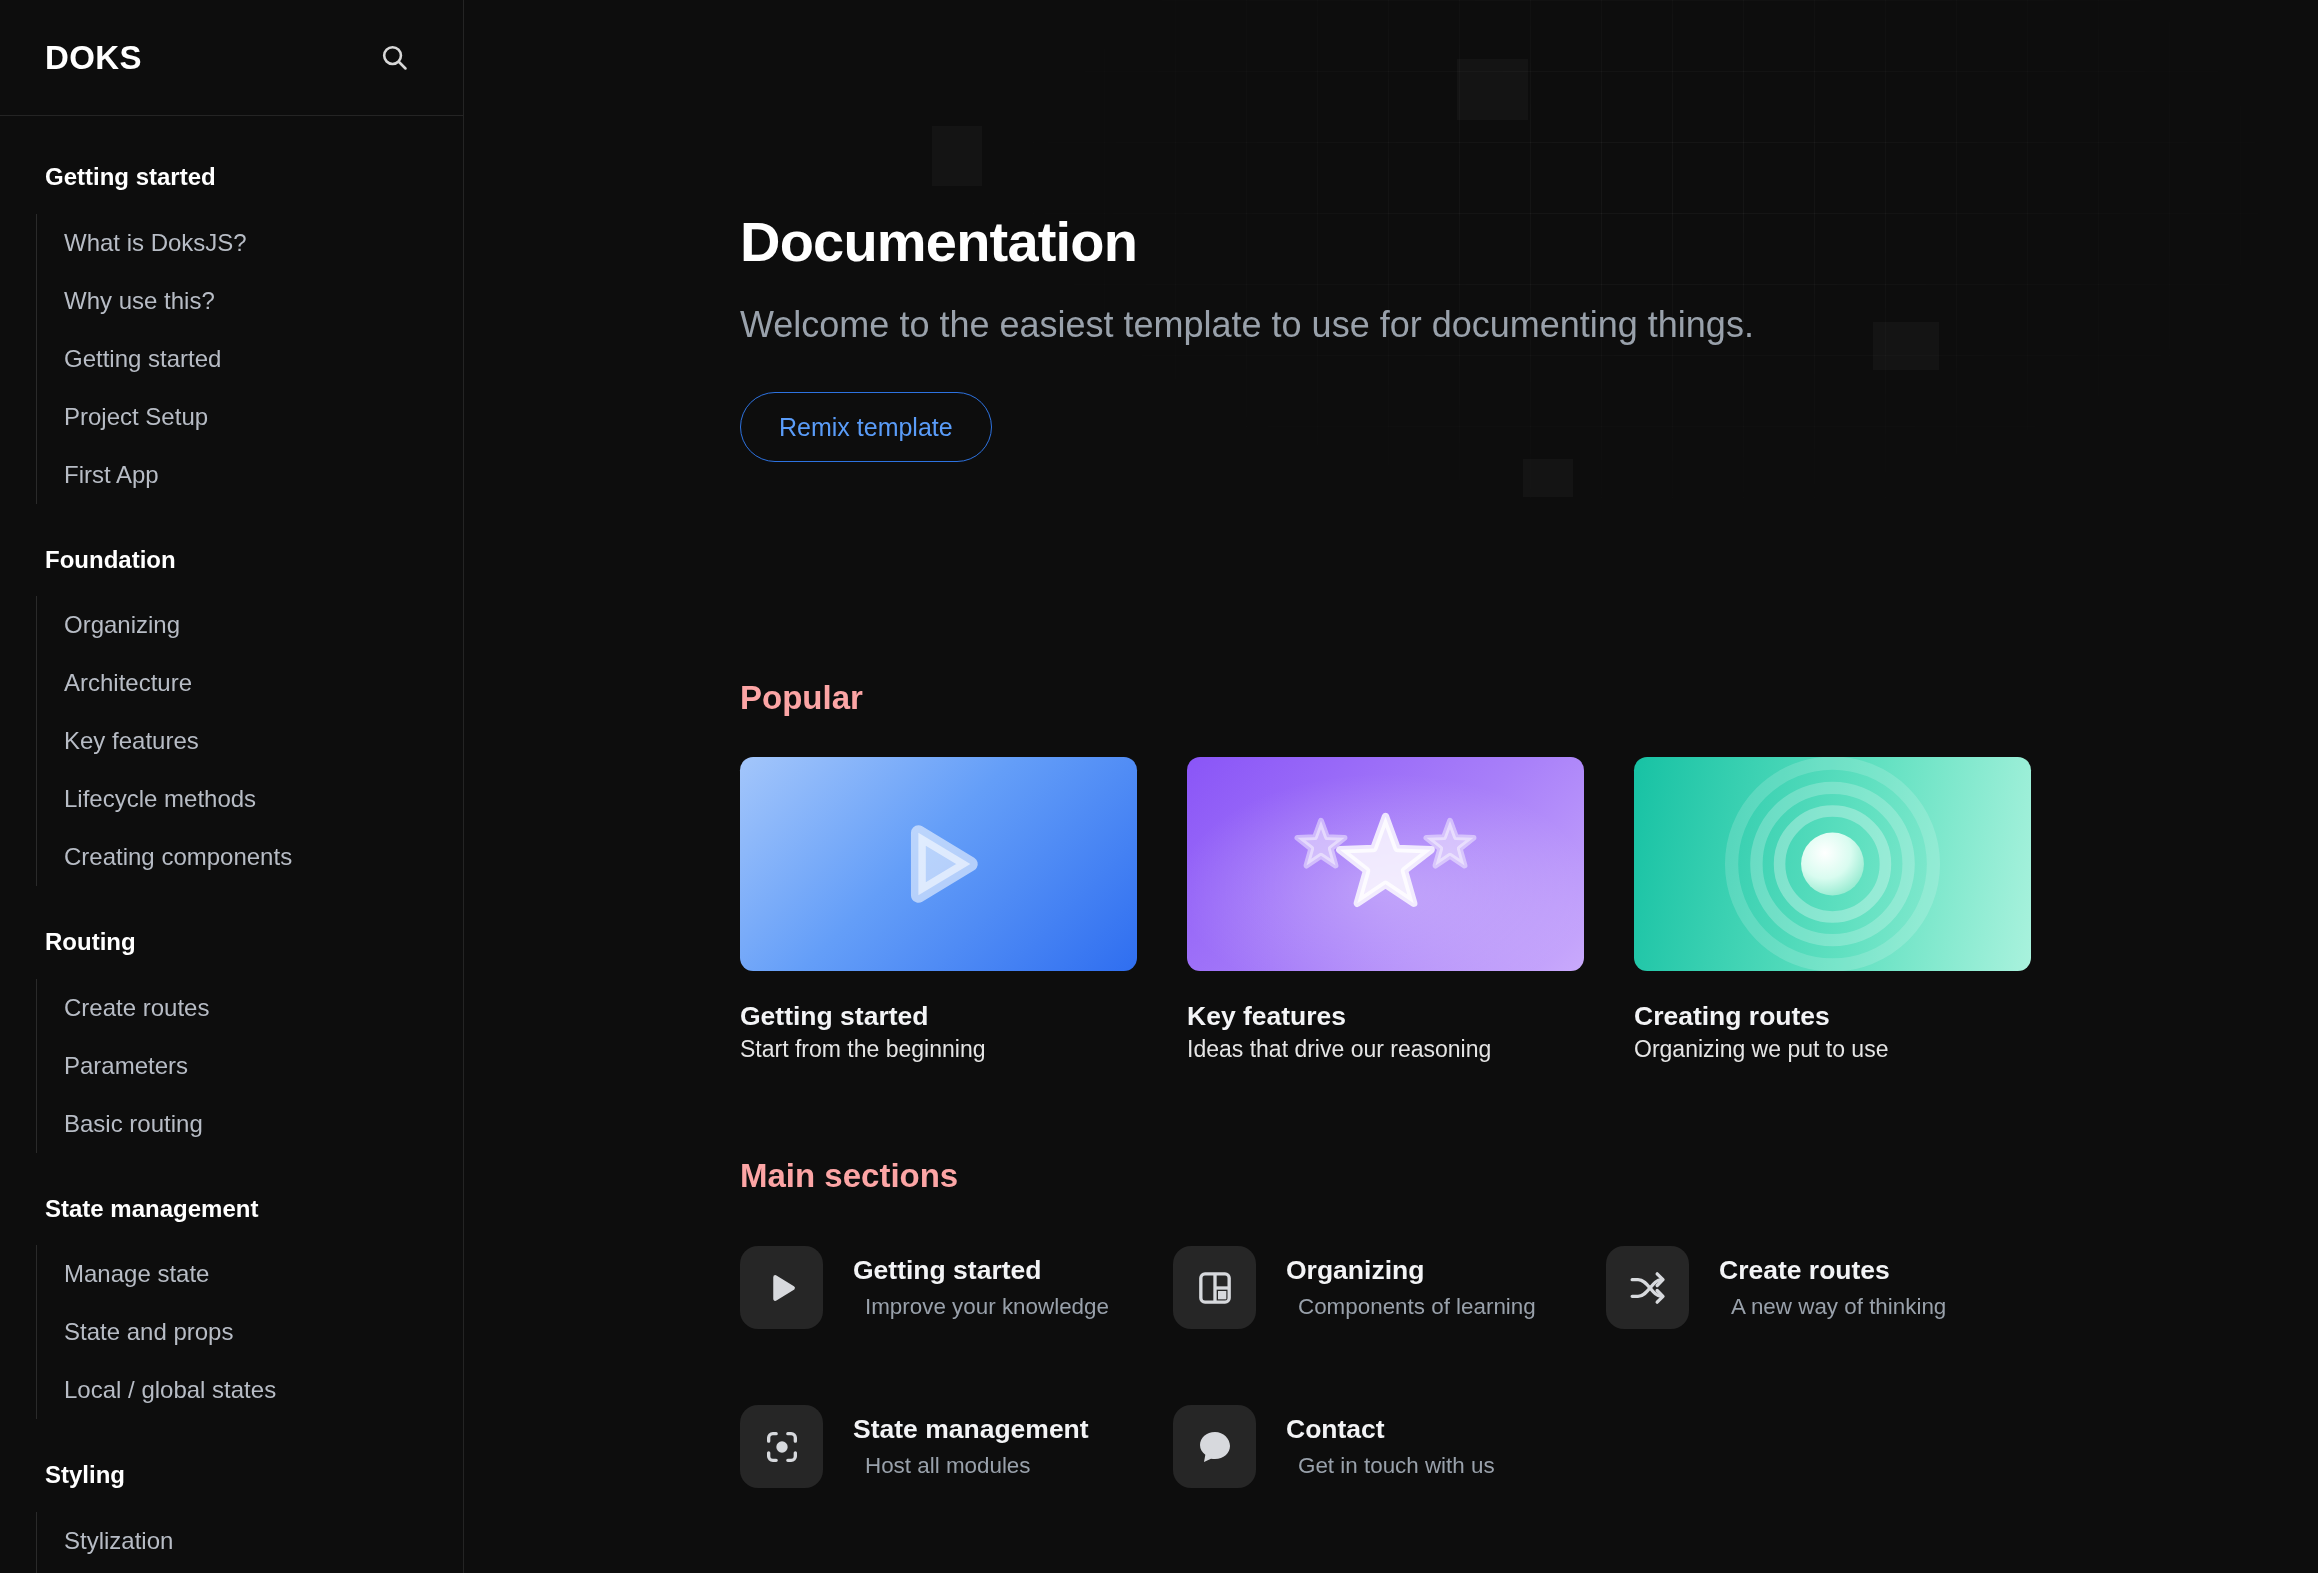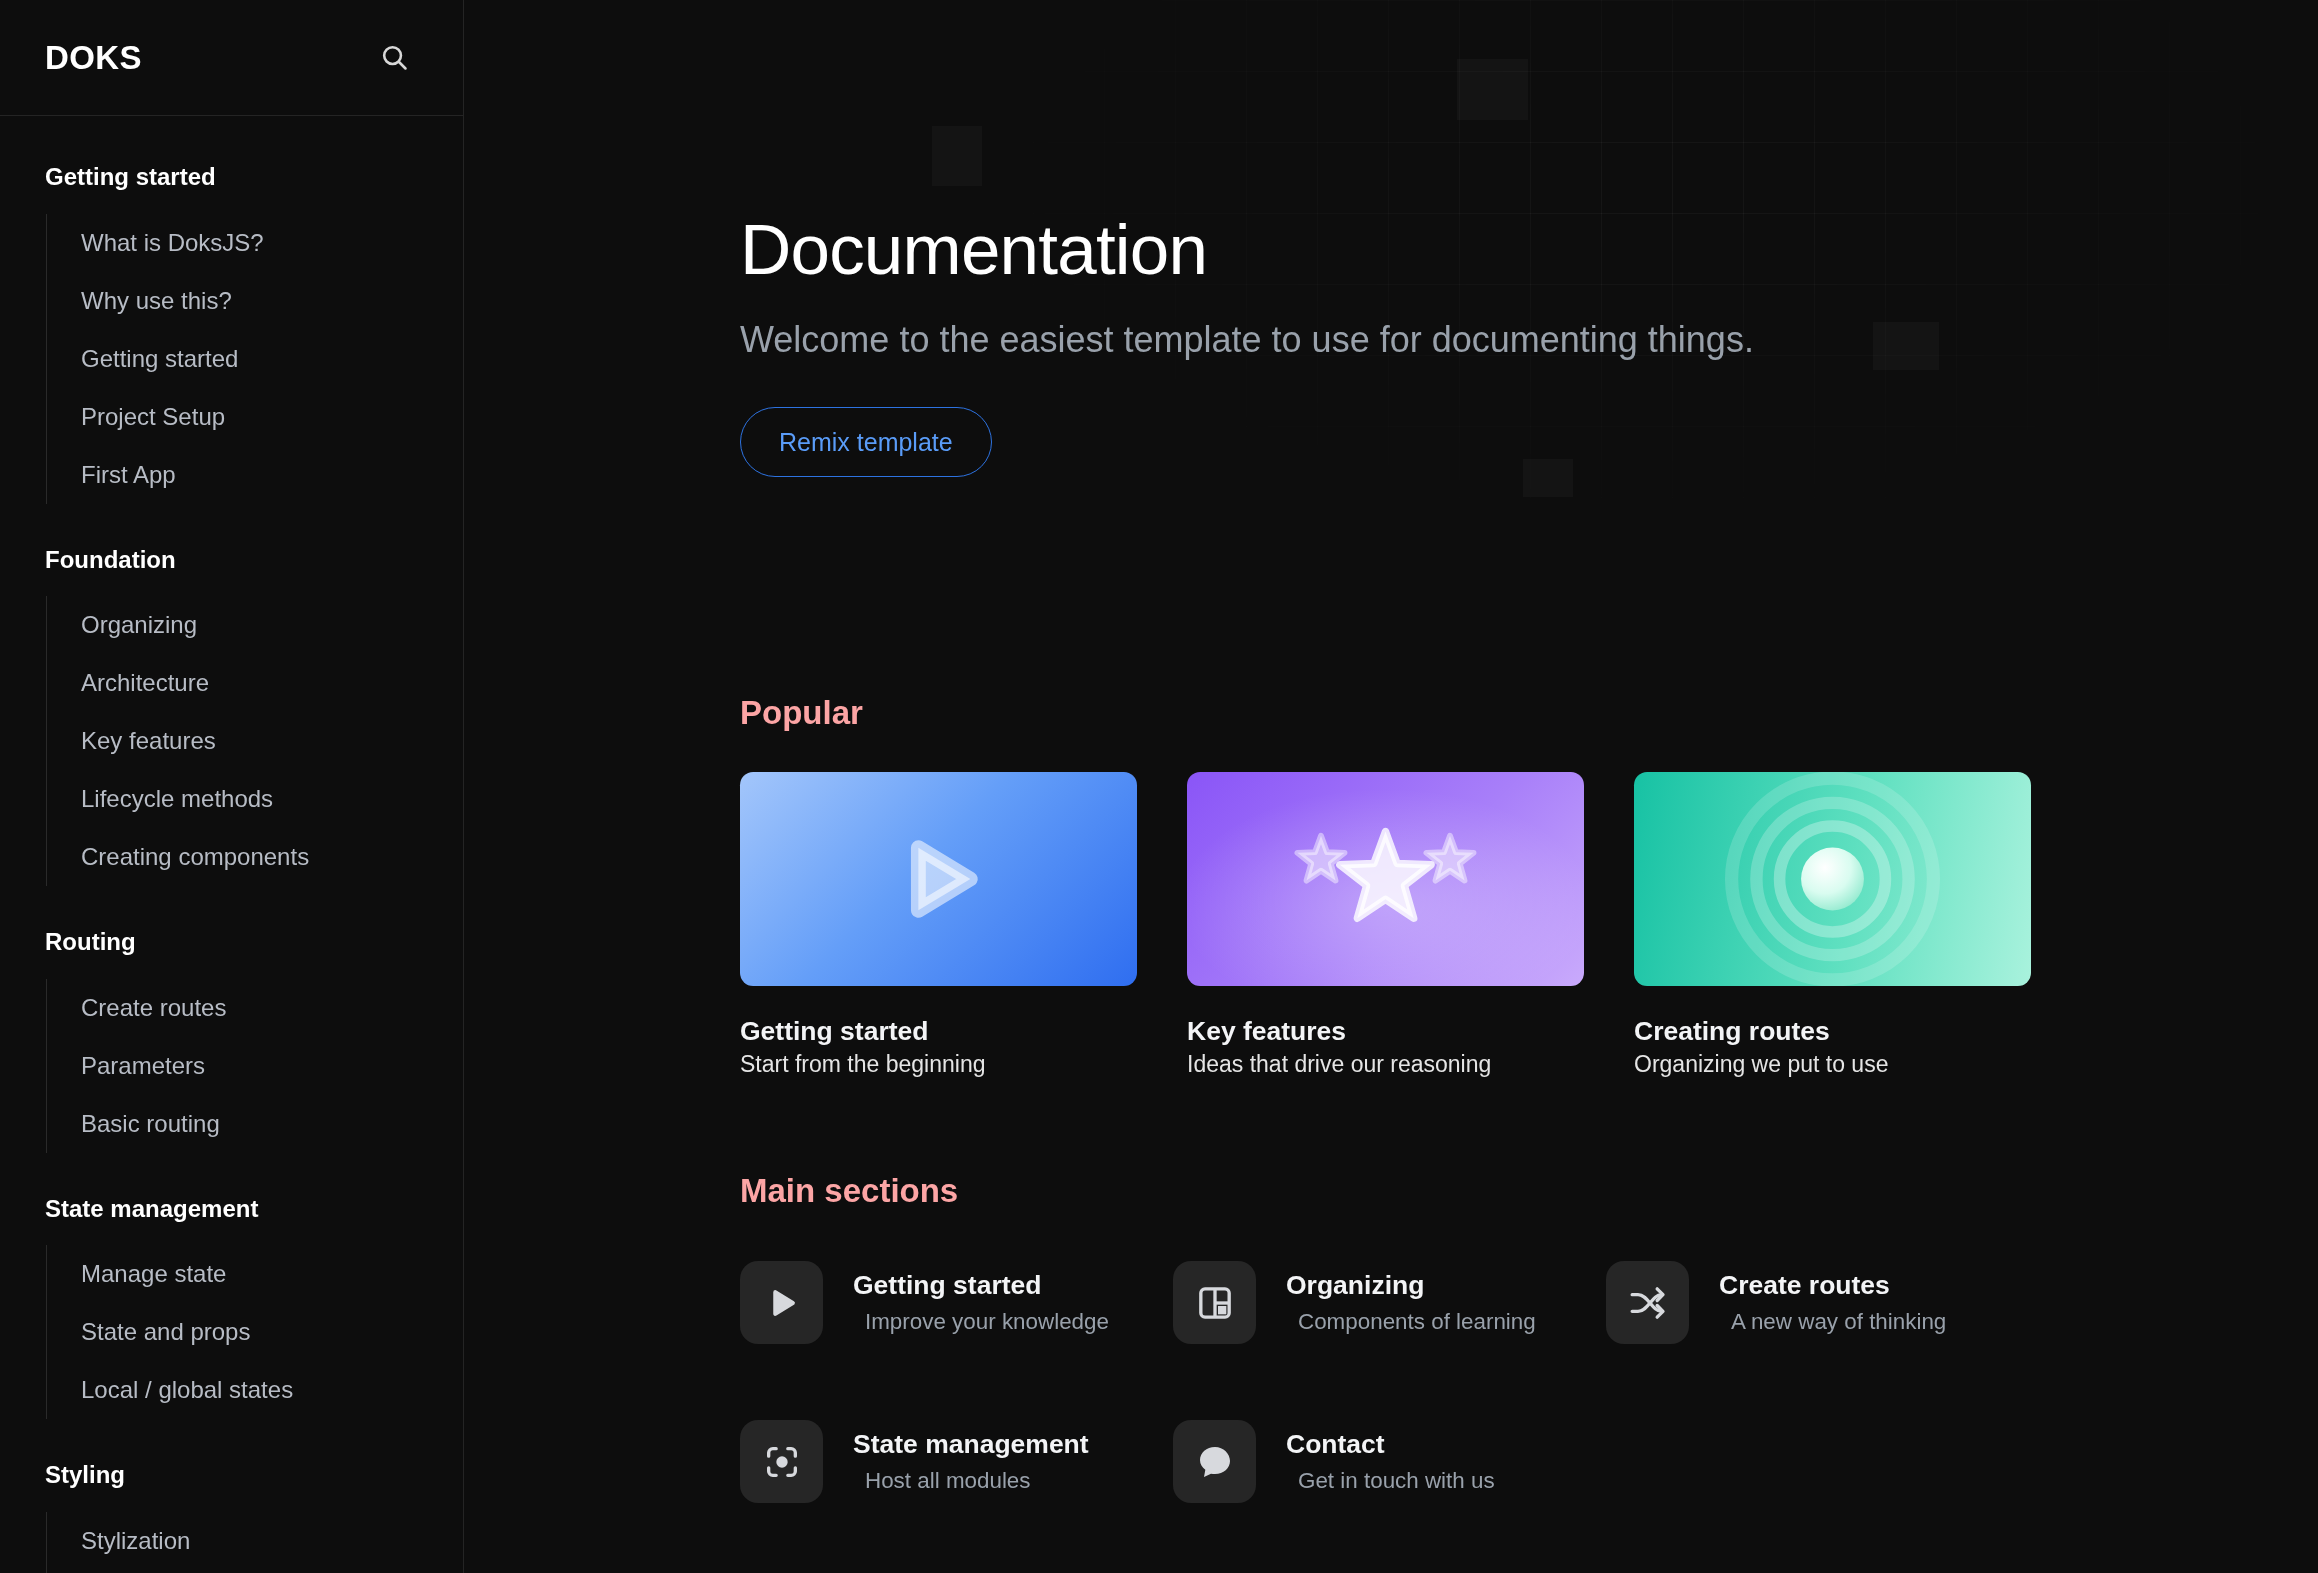--- a/index.html
+++ b/index.html
@@ -25,23 +25,23 @@
   .brand { font-size: 33px; font-weight: 700; letter-spacing: 0.4px; }
   .search-btn { background: none; border: none; cursor: pointer; display: flex; padding: 5px; }
   .sidebar-nav { padding-top: 46px; }
   .nav-section { margin-bottom: 41px; }
   .nav-section-title {
     font-size: 24px; font-weight: 700; color: #ffffff;
     margin: 0 0 21.5px 45px; line-height: 30px;
   }
   .nav-items {
     list-style: none;
-    margin-left: 46px;
+    margin-left: 36px;
     border-left: 1.7px solid #2a2a2a;
-    padding-left: 34px;
+    padding-left: 27px;
   }
   .nav-item {
     font-size: 24px; color: #b7bcc5; line-height: 58px;
     cursor: pointer; white-space: nowrap;
   }
 
   
   .main { position: relative; margin-left: 465px; height: 1573px; }
 
   .grid-overlay {
@@ -57,21 +57,21 @@
   .grid-block { position: absolute; background: rgba(255,255,255,0.03); pointer-events: none; }
   .gb1 { left: 992px; top: 59px;  width: 71px; height: 61px; }
   .gb2 { left: 467px;  top: 126px; width: 50px; height: 60px; }
   .gb3 { left: 1058px; top: 459px; width: 50px; height: 38px; }
   .gb4 { left: 1408px; top: 322px; width: 66px; height: 48px; }
 
   .content { position: relative; padding-left: 275px; }
 
   .hero-title {
     padding-top: 214px;
-    font-size: 71px; font-weight: 400; letter-spacing: -0.8px; line-height: 1;
+    font-size: 56px; font-weight: 700; letter-spacing: -0.8px; line-height: 1;
   }
   .hero-subtitle {
     margin-top: 33px; font-size: 36px; font-weight: 400; color: #99a1ab; line-height: 1.2;
   }
   .cta-button {
     margin-top: 46px;
     display: inline-flex; align-items: center; justify-content: center;
     height: 70px; padding: 0 38px;
     background: transparent;
     border: 1.7px solid #2d72e0; border-radius: 36px;

